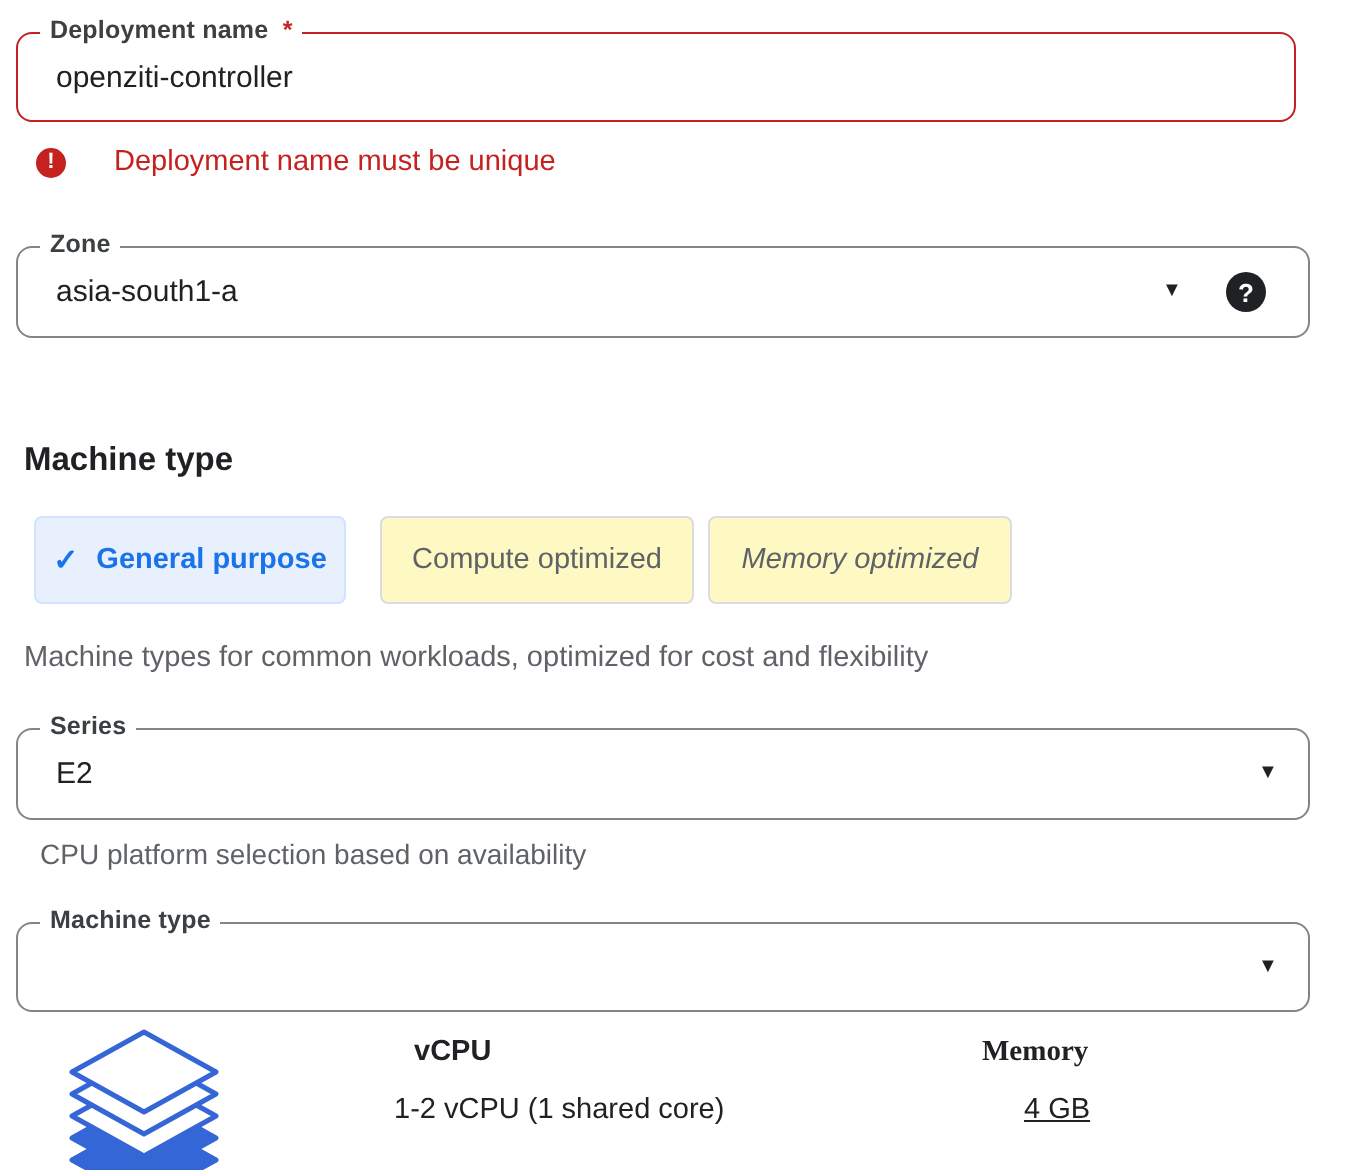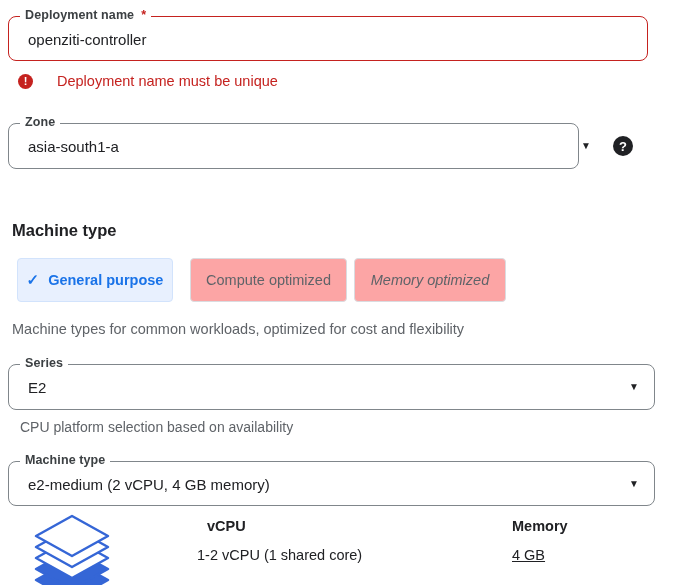--- a/index.html
+++ b/index.html
@@ -45,21 +45,21 @@
 
   
   .section-heading { position:absolute; left:12px; top:221px; font-size:16.5px; font-weight:700; color:#202124; }
   .desc-text { position:absolute; left:12px; top:321px; font-size:14.5px; color:#5f6368; }
   .helper-text { position:absolute; left:20px; top:419px; font-size:14px; color:#5f6368; }
 
   
   .tab {
     position:absolute; top:258px; height:44px; border-radius:4px;
     display:flex; align-items:center; justify-content:center; gap:9px;
-    font-size:14.5px; cursor:pointer; background:#fca5a5; border:1px solid #dadce0; color:#5f6368;
+    font-size:14.5px; cursor:pointer; background:#fef9c3; border:1px solid #dadce0; color:#5f6368;
   }
   .tab.selected { background:#e8f0fe; border-color:#d2e3fc; color:#1a73e8; font-weight:700; }
   .tab .check { color:#1a73e8; font-size:15px; font-weight:700; }
 
   
   .spec-header { position:absolute; font-size:14.5px; font-weight:700; color:#202124; }
   .spec-value  { position:absolute; font-size:14.5px; color:#202124; }
 
   
   .layers-wrap { position:absolute; left:33px; top:514px; width:78px; height:71px; overflow:hidden; }
@@ -75,21 +75,21 @@
       <span class="req">&nbsp;<span>*</span></span>
     </span>
     <input class="fvalue" type="text" value="openziti-controller" style="">
   </div>
 
   <div class="error-row">
     <span class="error-badge">!</span>
     <span class="error-text">Deployment name must be unique</span>
   </div>
 
-  <div class="field" style="left:8px; top:123px; width:571px; height:46px;">
+  <div class="field" style="left:8px; top:123px; width:647px; height:46px;">
     <span class="flabel">Zone</span>
     <div class="fvalue">asia-south1-a</div>
     <span class="dd-arrow" style="left:572px;">▼</span>
     <span class="help-circle" style="left:604px; top:12px;">?</span>
   </div>
 
   <div class="section-heading">Machine type</div>
 
   <div class="tab selected" style="left:17px; width:156px;">
     <span class="check">✓</span>
@@ -107,36 +107,35 @@
   <div class="field" style="left:8px; top:364px; width:647px; height:46px;">
     <span class="flabel">Series</span>
     <div class="fvalue">E2</div>
     <span class="dd-arrow" style="left:620px;">▼</span>
   </div>
 
   <div class="helper-text">CPU platform selection based on availability</div>
 
   <div class="field" style="left:8px; top:461px; width:647px; height:45px;">
     <span class="flabel">Machine type</span>
-    <div class="fvalue">e2-medium (2 vCPU, 4 GB memory)</div>
     <span class="dd-arrow" style="left:620px;">▼</span>
   </div>
 
   <div class="layers-wrap">
     <svg width="78" height="104" viewBox="0 0 78 104" xmlns="http://www.w3.org/2000/svg">
       <g stroke="#3566d6" stroke-width="2.5" stroke-linejoin="round">
         <path d="M39 57 L75 77 L39 97 L3 77 Z" fill="#3566d6"></path>
         <path d="M39 46 L75 66 L39 86 L3 66 Z" fill="#3566d6"></path>
         <path d="M39 35 L75 55 L39 75 L3 55 Z" fill="#3566d6"></path>
         <path d="M39 24 L75 44 L39 64 L3 44 Z" fill="#ffffff"></path>
         <path d="M39 13 L75 33 L39 53 L3 33 Z" fill="#ffffff"></path>
         <path d="M39 2  L75 22 L39 42 L3 22 Z" fill="#ffffff"></path>
       </g>
     </svg>
   </div>
 
   <div class="spec-header" style="left:207px; top:518px;">vCPU</div>
   <div class="spec-value" style="left:197px; top:547px;">1-2 vCPU (1 shared core)</div>
 
-  <div class="spec-header" style="left:512px; top:518px;">Memory</div>
+  <div class="spec-header" style="left:491px; top:518px;font-family:Liberation Serif, serif;">Memory</div>
   <div class="spec-value" style="left:512px; top:547px;text-decoration:underline;">4 GB</div>
 
 </div>
 
 </body></html>

